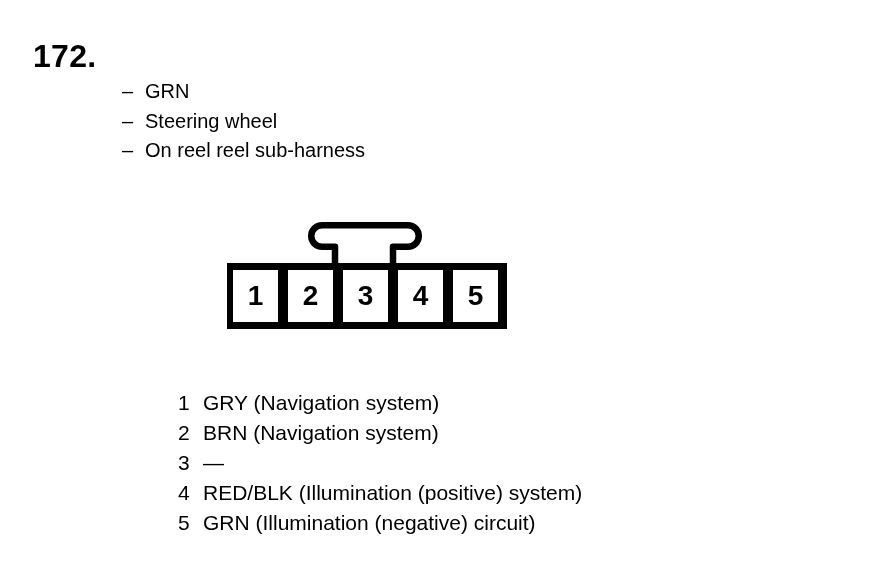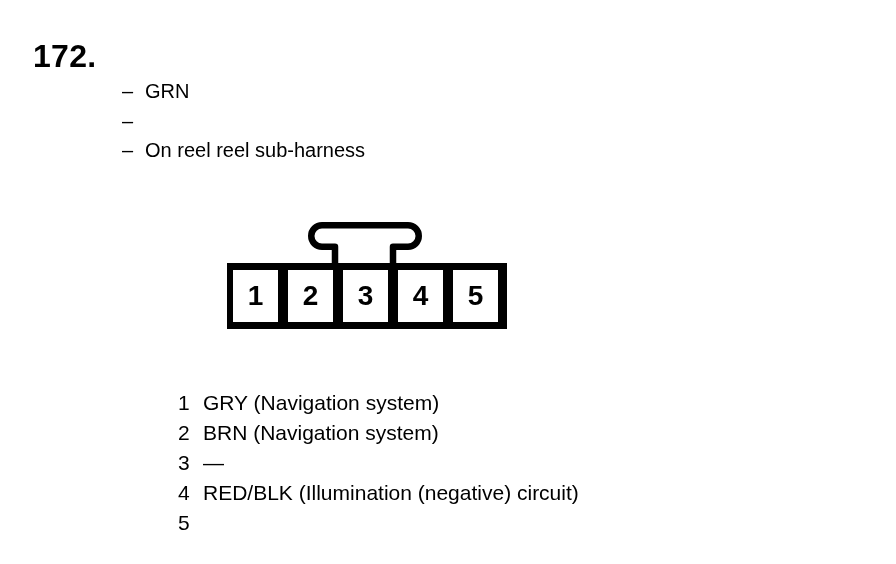--- a/index.html
+++ b/index.html
@@ -78,20 +78,21 @@
     <span>172.</span>
   </div>
 
   <div class="details">
     <div class="detail-row">
       <span class="detail-dash">–</span>
       <span>GRN</span>
     </div>
     <div class="detail-row">
       <span class="detail-dash">–</span>
+      <span>Steering wheel</span>
     </div>
     <div class="detail-row">
       <span class="detail-dash">–</span>
       <span>On reel reel sub-harness</span>
     </div>
   </div>
 
   <svg class="connector-svg" width="280" height="112" viewBox="0 0 280 112">
     <path d="M 108 48 L 108 25.75 L 95 25.75 A 10.75 10.75 0 0 1 95 4.25 L 181 4.25 A 10.75 10.75 0 0 1 181 25.75 L 166 25.75 L 166 48" fill="none" stroke="#000000" stroke-width="6.5" stroke-linejoin="round"></path>
     <rect x="0" y="42" width="280" height="66" fill="#000000"></rect>
@@ -115,20 +116,21 @@
     <div class="pin-row">
       <span class="pin-num">2</span>
       <span class="pin-desc">BRN (Navigation system)</span>
     </div>
     <div class="pin-row">
       <span class="pin-num">3</span>
       <span class="pin-desc">—</span>
     </div>
     <div class="pin-row">
       <span class="pin-num">4</span>
-      <span class="pin-desc">RED/BLK (Illumination (negative) circuit)</span>
+      <span class="pin-desc">RED/BLK (Illumination (positive) system)</span>
     </div>
     <div class="pin-row">
       <span class="pin-num">5</span>
+      <span class="pin-desc">GRN (Illumination (negative) circuit)</span>
     </div>
   </div>
 
 </div>
 
 </body></html>

